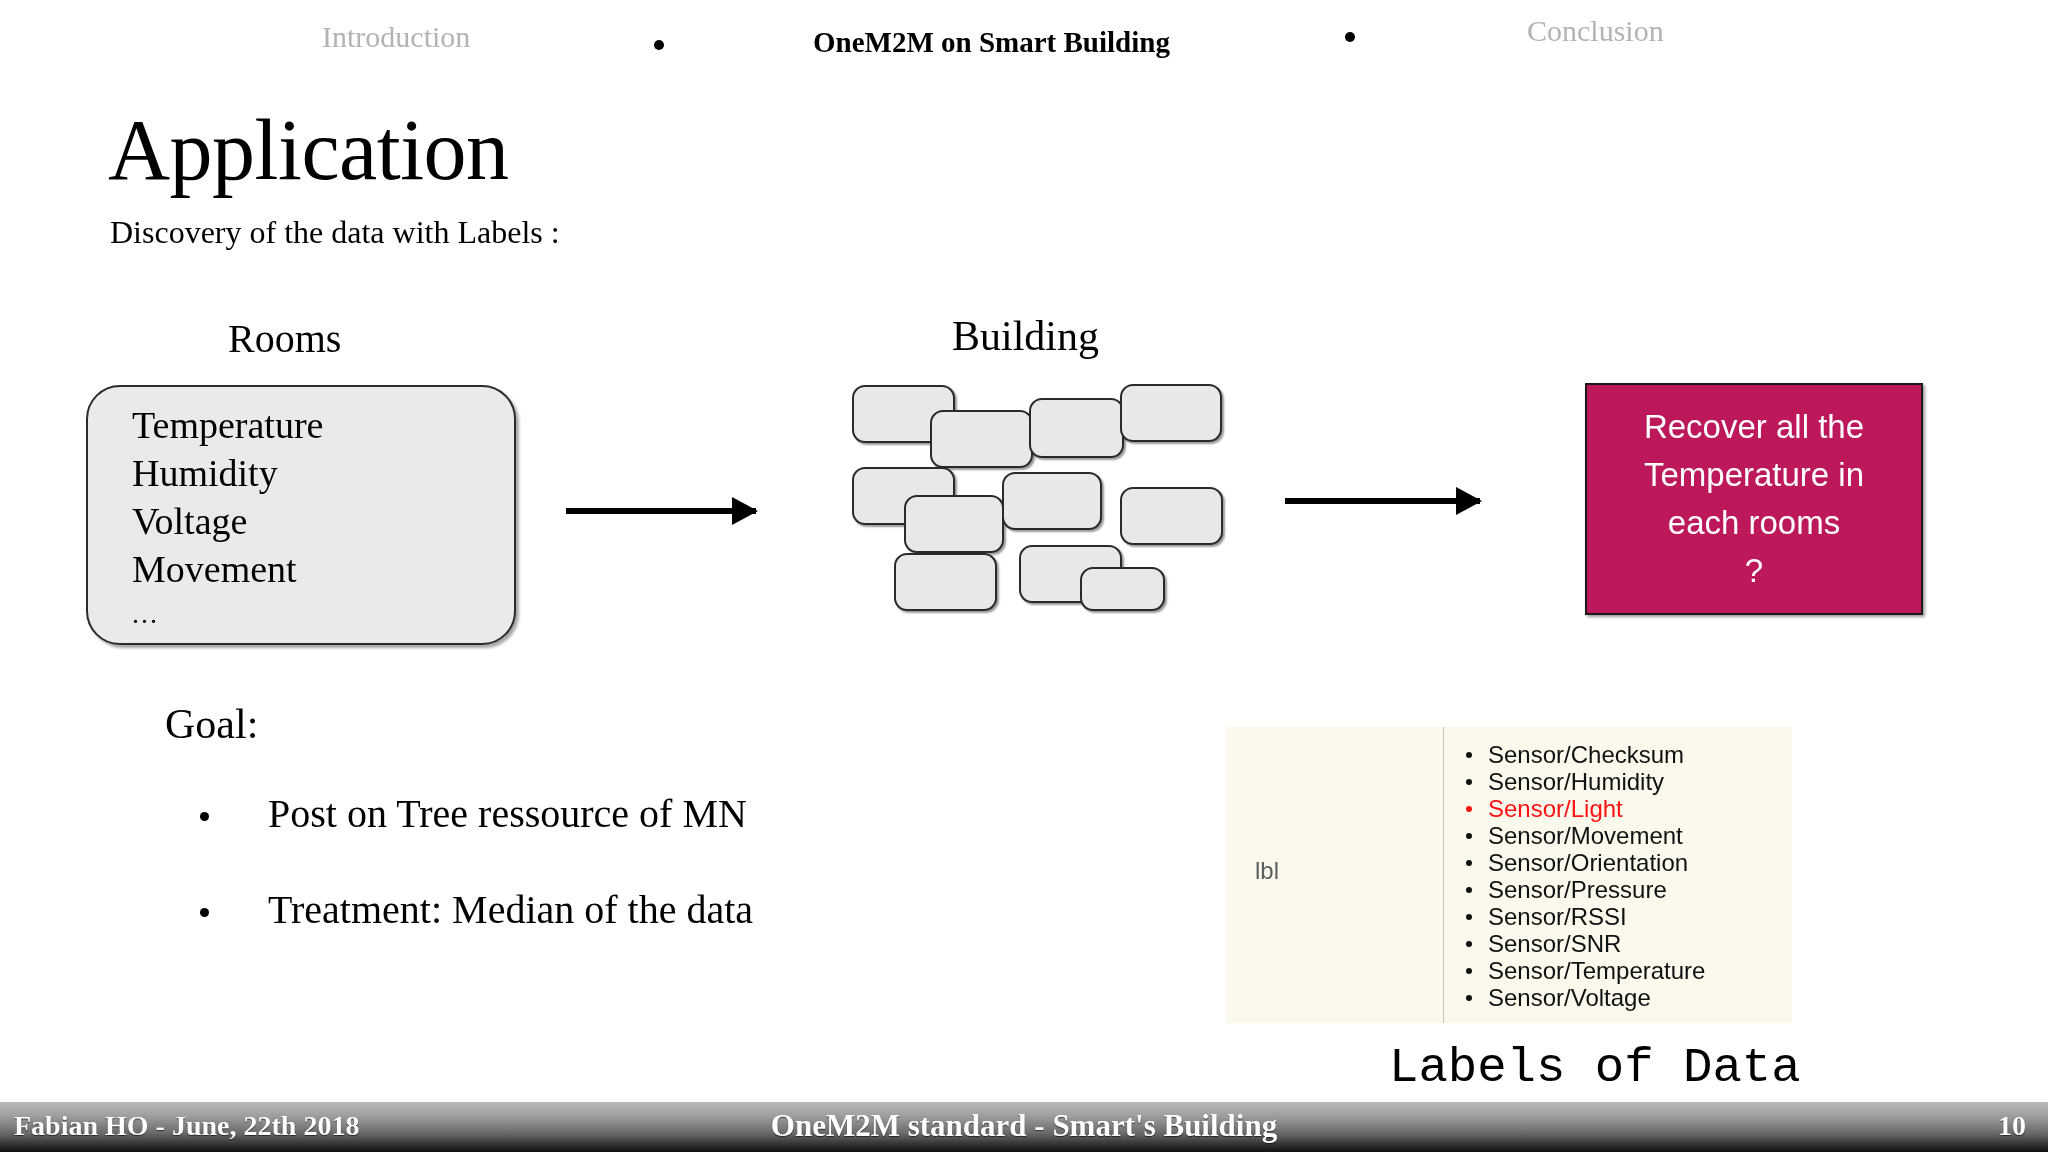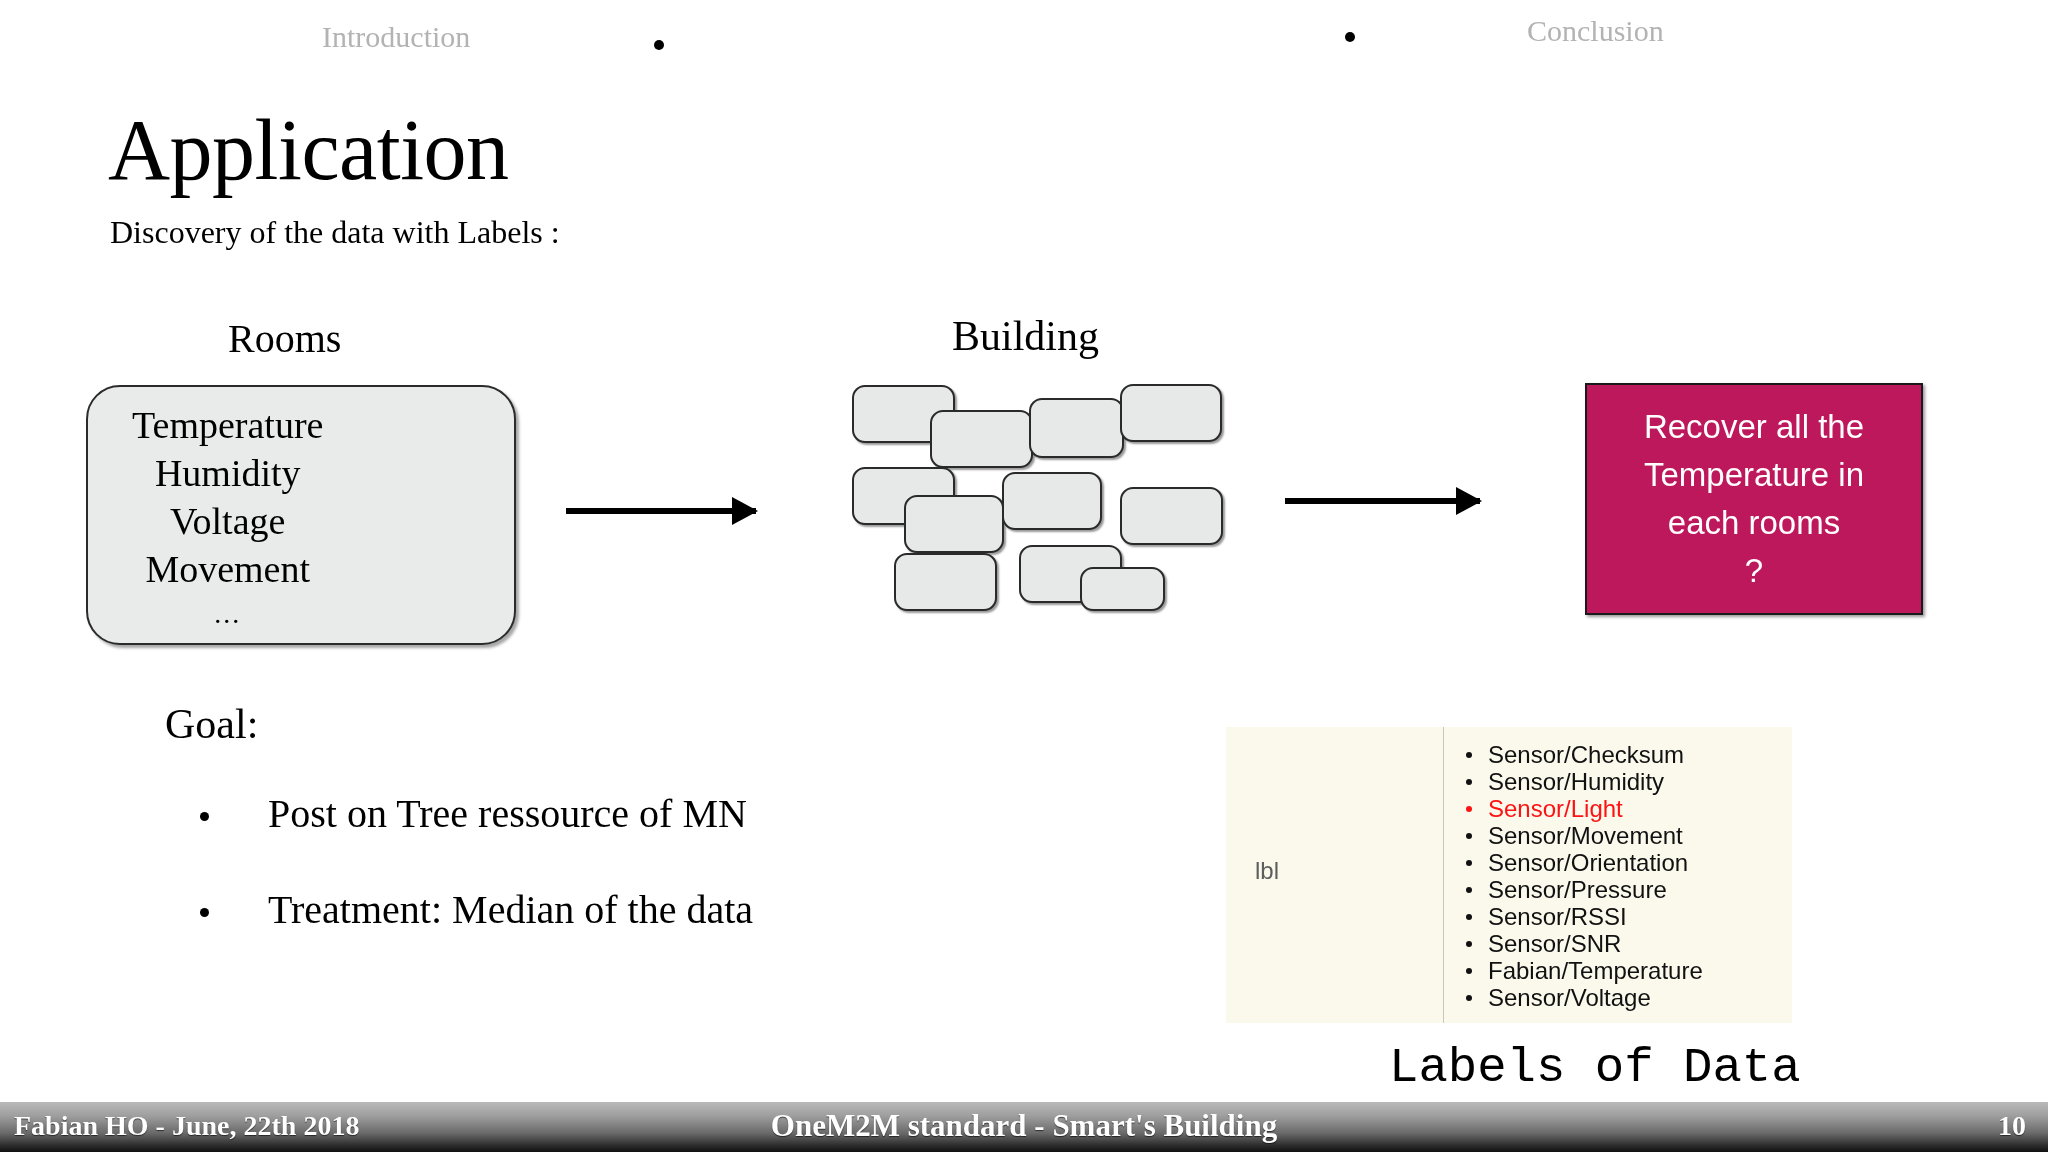--- a/index.html
+++ b/index.html
@@ -87,21 +87,21 @@
     box-sizing: border-box;
   }
   .rooms-list {
     position: absolute;
     left: 44px;
     top: 14px;
     font-size: 38px;
     line-height: 48px;
     font-family: "Liberation Serif", serif;
   }
-  .rooms-list div { white-space: nowrap; text-align: center; }
+  .rooms-list div { white-space: nowrap; }
   .rooms-ellipsis {
     font-size: 28px;
     line-height: 42px;
     letter-spacing: 2px;
   }
 
   
   .building-label {
     position: absolute;
     left: 952px;
@@ -281,20 +281,21 @@
   .footer-left   { left: 14px;  top: 8px; }
   .footer-center { left: 50%;   top: 6px; transform: translateX(-50%); font-size: 31px; }
   .footer-right  { right: 22px; top: 8px; }
 </style>
 </head>
 <body>
 
 <div class="topnav">
   <div class="nav-item nav-inactive" style="left:322px; top:20px;">Introduction</div>
   <div class="nav-dot" style="left:654px; top:40px;"></div>
+  <div class="nav-item nav-active" style="left:813px; top:26px;">OneM2M on Smart Building</div>
   <div class="nav-dot" style="left:1345px; top:32px;"></div>
   <div class="nav-item nav-inactive" style="left:1527px; top:14px;">Conclusion</div>
 </div>
 
 <div class="page-title">Application</div>
 <div class="page-subtitle">Discovery of the data with Labels :</div>
 
 <div class="rooms-label">Rooms</div>
 <div class="rooms-box">
   <div class="rooms-list">
@@ -378,21 +379,21 @@
     <div class="label-row">
       <span class="b"></span>
       <span class="t">Sensor/RSSI</span>
     </div>
     <div class="label-row">
       <span class="b"></span>
       <span class="t">Sensor/SNR</span>
     </div>
     <div class="label-row">
       <span class="b"></span>
-      <span class="t">Fabian/Temperature</span>
+      <span class="t">Sensor/Temperature</span>
     </div>
     <div class="label-row">
       <span class="b"></span>
       <span class="t">Sensor/Voltage</span>
     </div>
   </div>
 </div>
 <div class="labels-caption">Labels of Data</div>
 
 <div class="footer">

